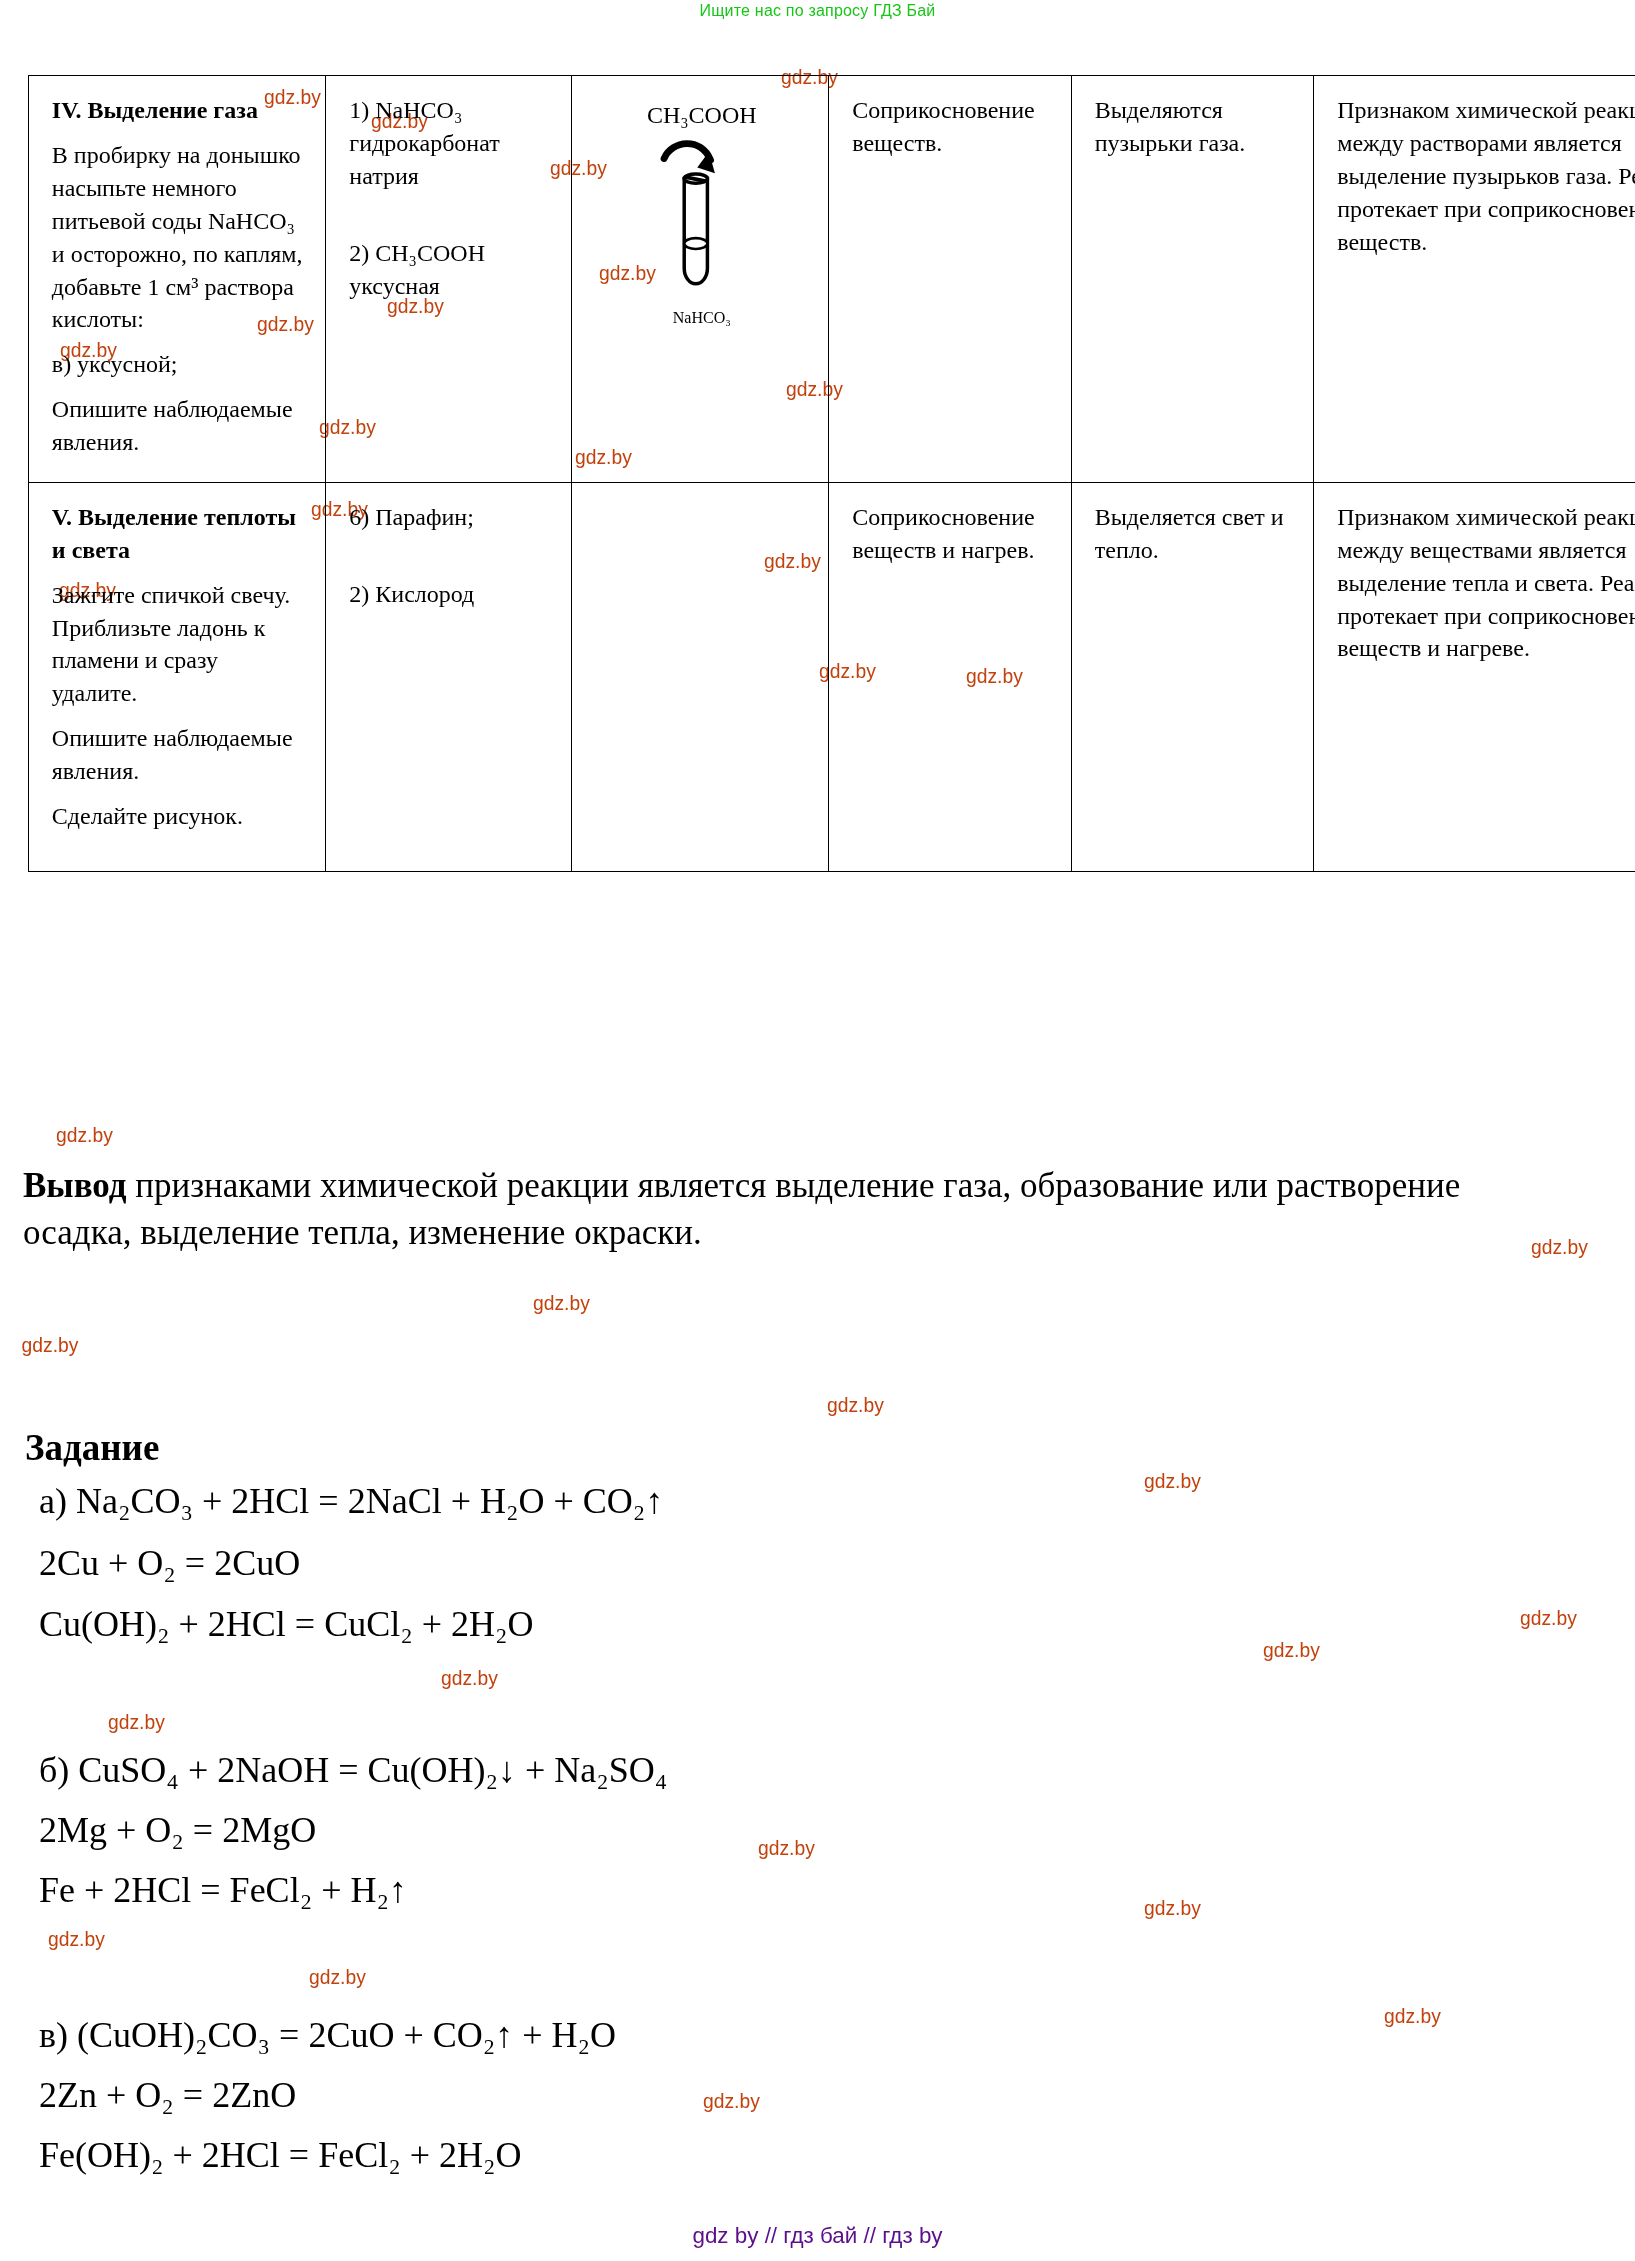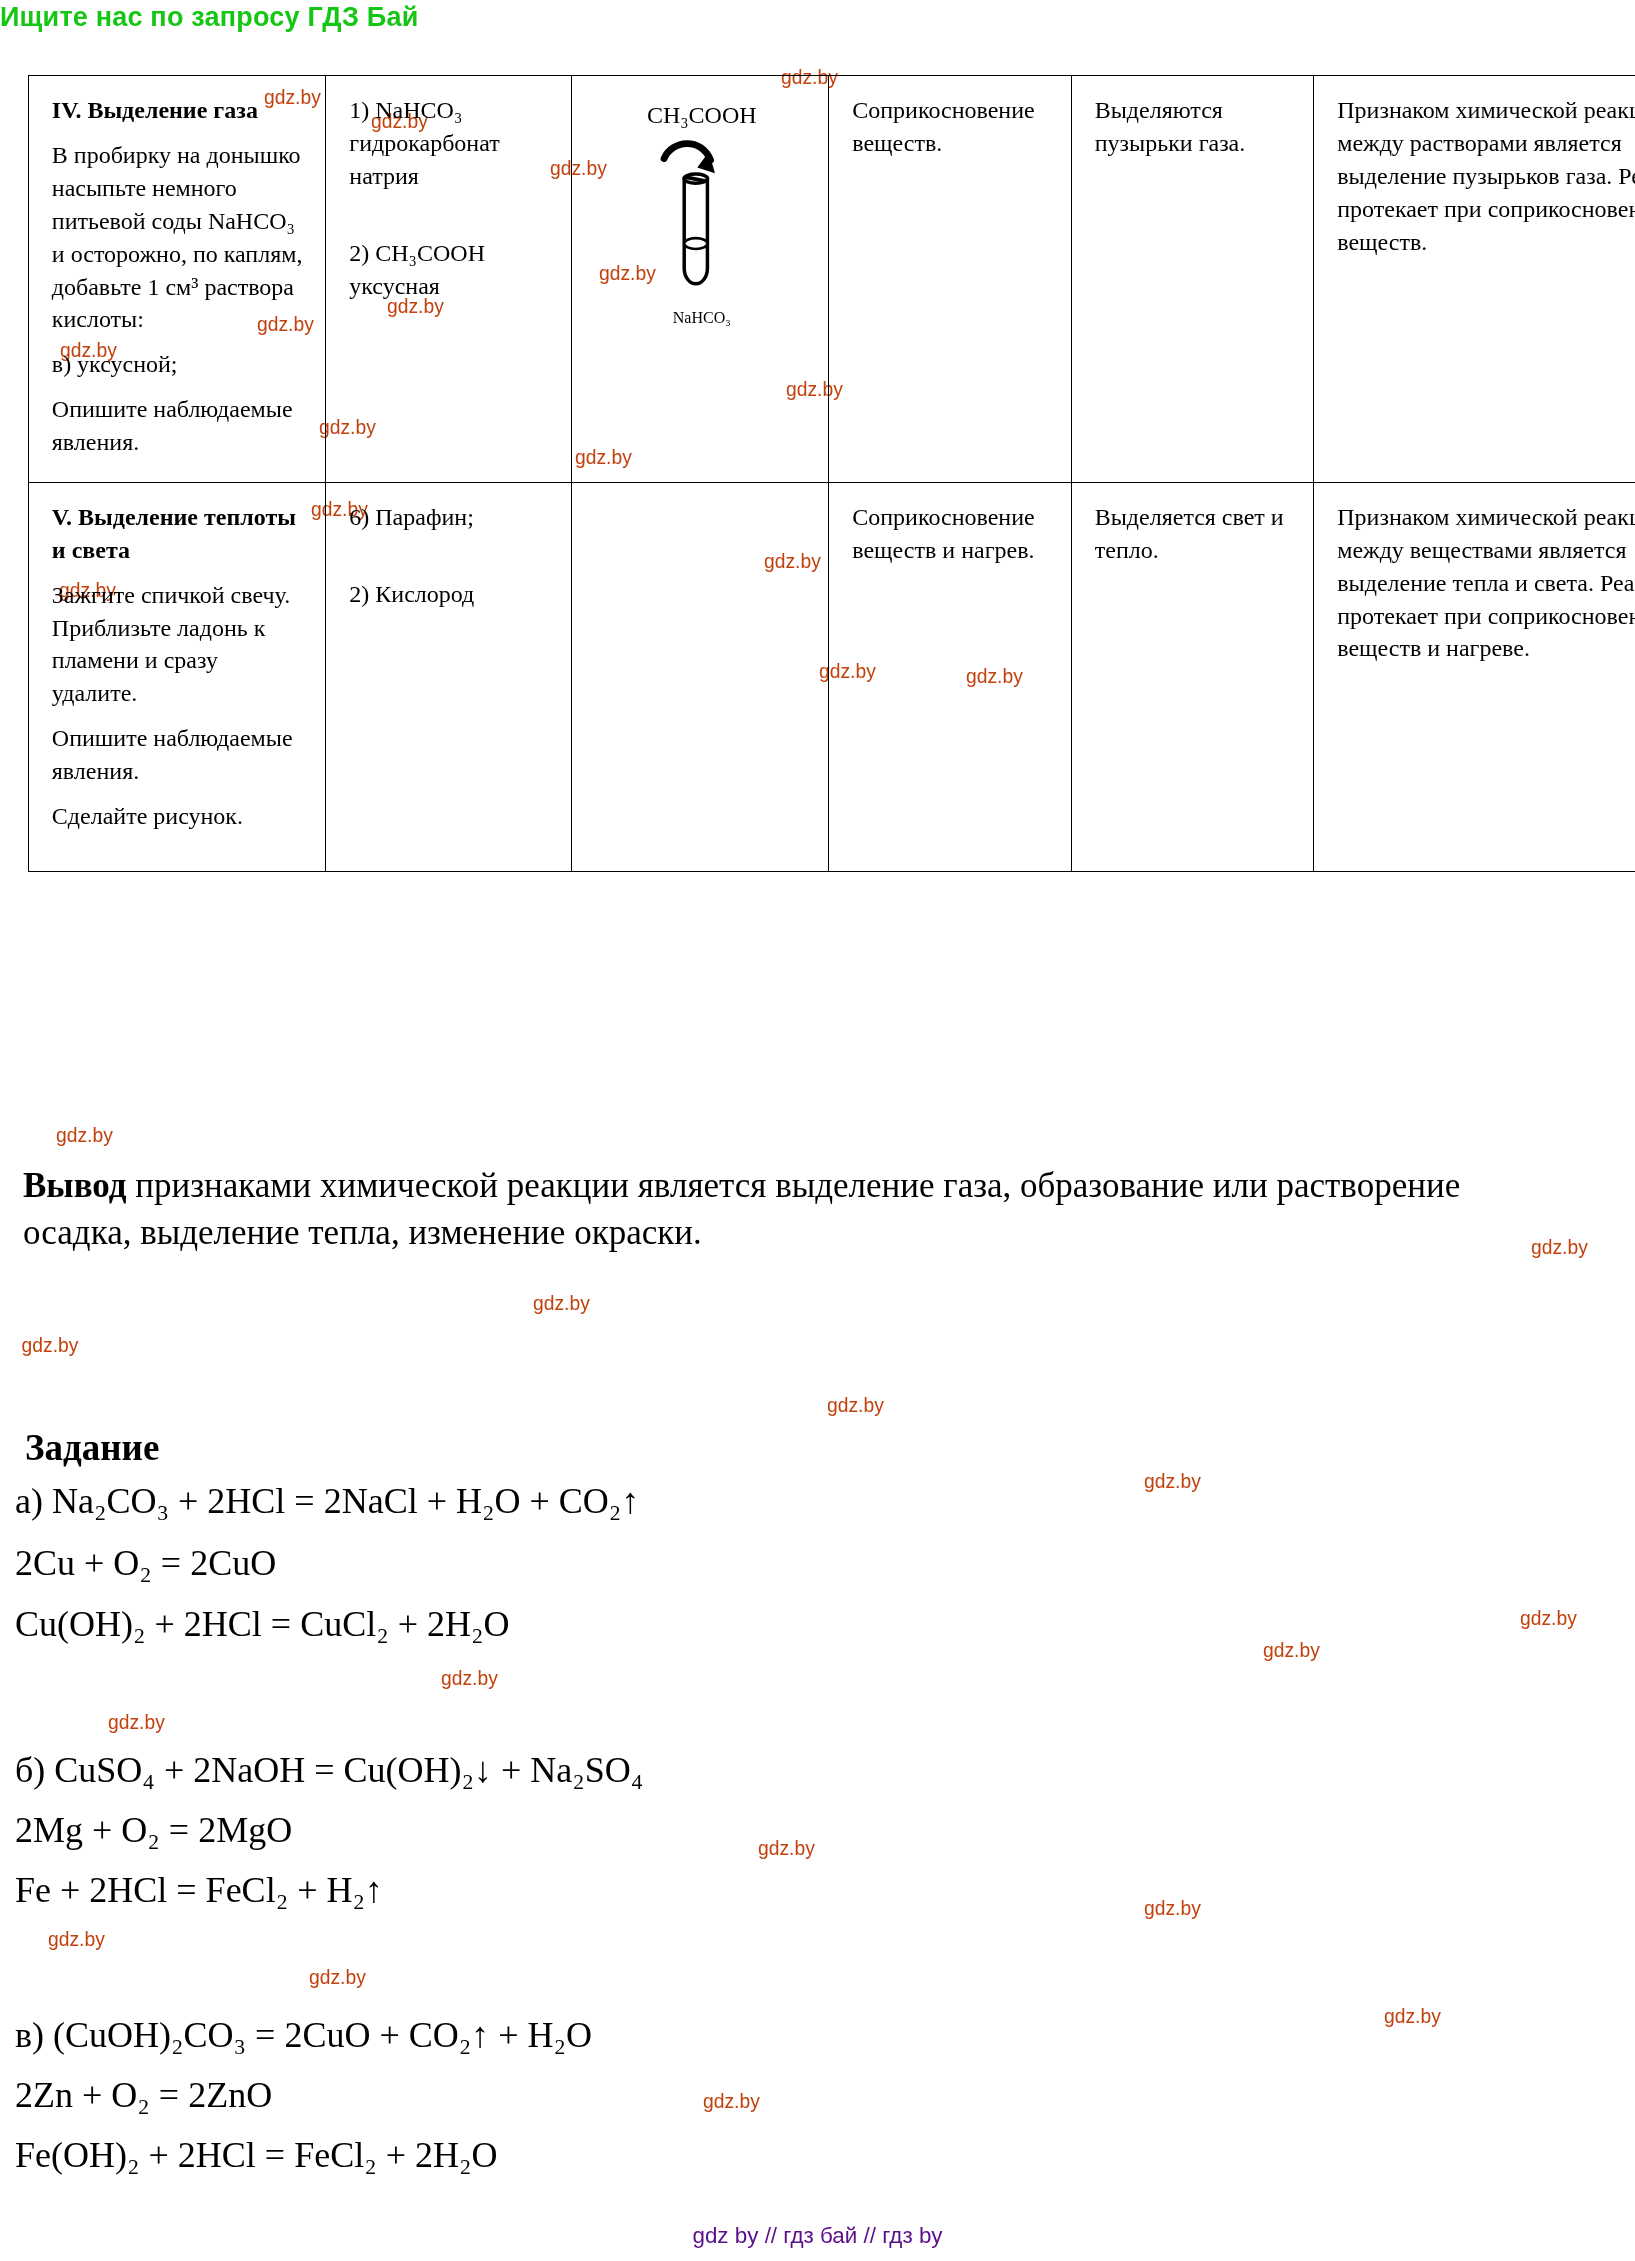--- a/index.html
+++ b/index.html
@@ -15,24 +15,24 @@
     color: #000000;
     overflow: hidden;
   }
 
   
   .promo-banner {
     position: absolute;
     top: 1.5px;
     left: 0;
     width: 100%;
-    text-align: left;
+    text-align: center;
     font-family: "Liberation Sans", sans-serif;
-    font-size: 27px;
-    font-weight: bold;
+    font-size: 16px;
+    font-weight: normal;
     color: #15c615;
     letter-spacing: 0.2px;
   }
 
   
   .wm {
     position: absolute;
     font-family: "Liberation Sans", sans-serif;
     font-size: 19.3px;
     color: #c2410c;
@@ -101,21 +101,21 @@
   .task-title {
     position: absolute;
     left: 25px;
     top: 1426px;
     font-size: 37px;
     font-weight: bold;
   }
 
   .eq {
     position: absolute;
-    left: 15px;
+    left: 39px;
     font-size: 36px;
     white-space: nowrap;
   }
 
   
   .footer {
     position: absolute;
     left: 0;
     top: 2223px;
     width: 100%;

